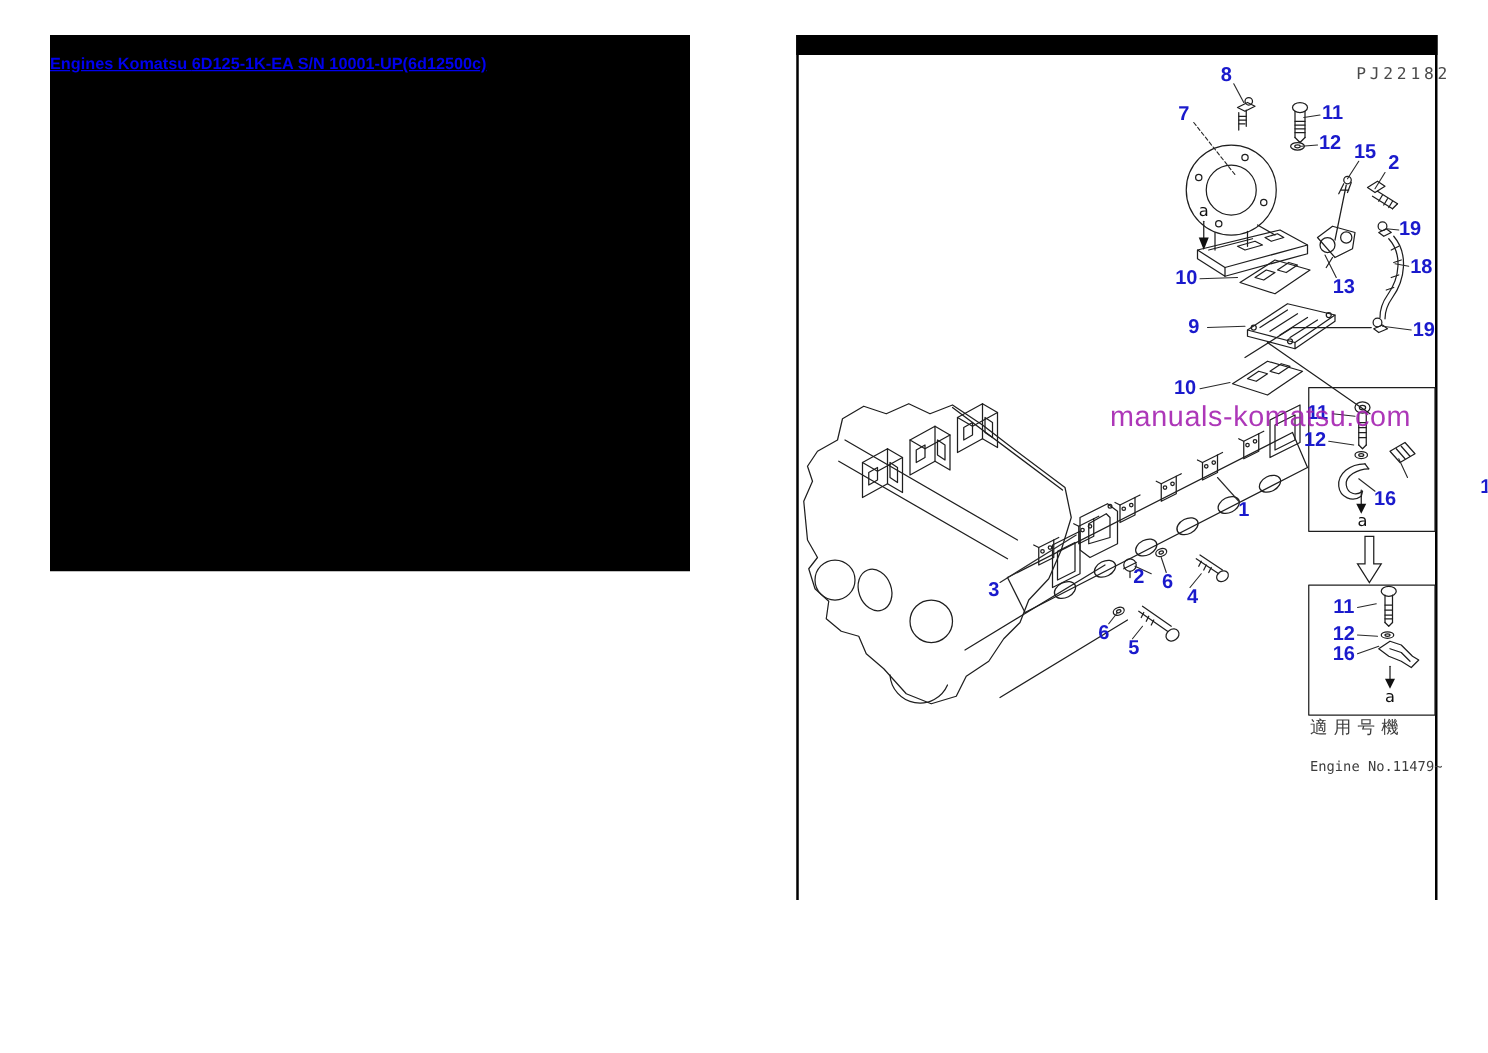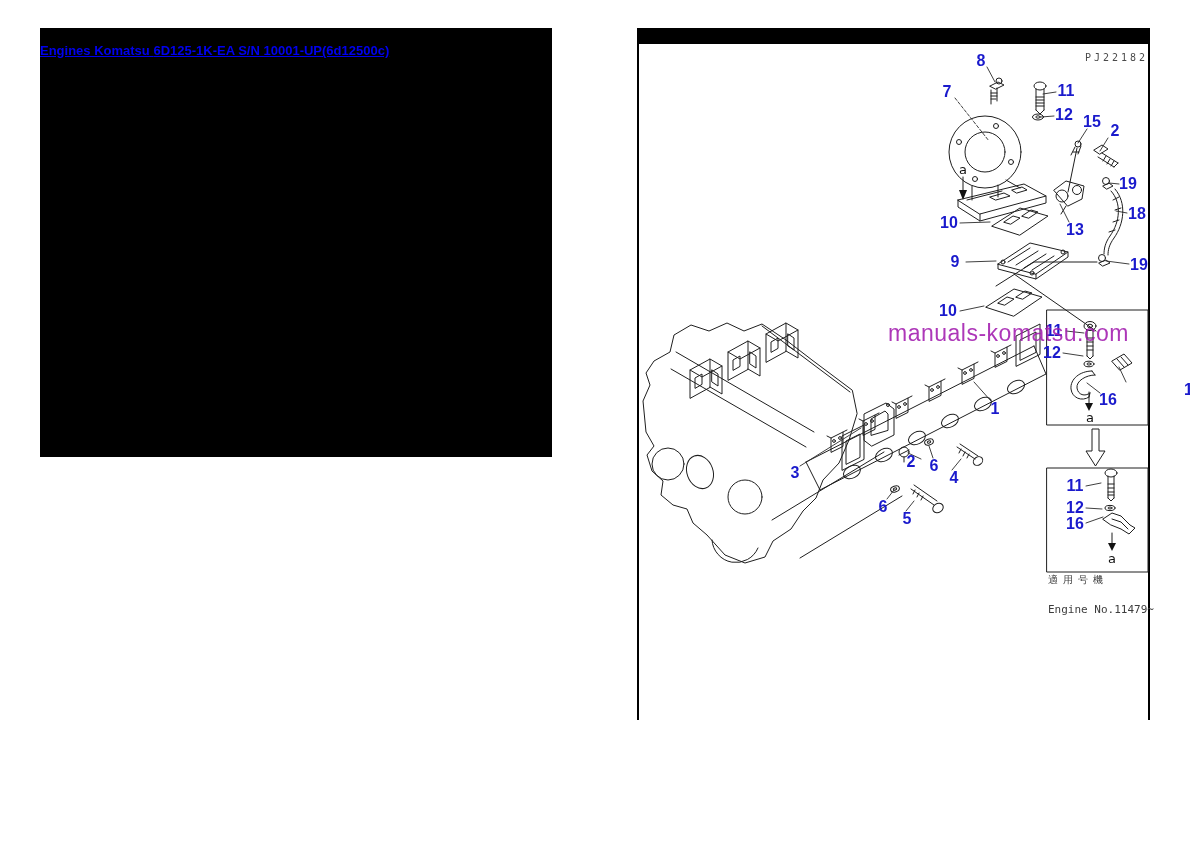--- a/index.html
+++ b/index.html
@@ -24,21 +24,21 @@
   
   .frame {
     left:637px; top:28px; width:513px; height:692px;
     border-left:2px solid #000; border-right:2px solid #000;
     box-sizing:border-box; background:#fff;
   }
   .frame-topbar { left:637px; top:28px; width:513px; height:16px; background:#000; z-index:3; }
 
   .plate-code {
     left:1085px; top:52px; z-index:4; color:#4a4a4a;
-    font-family:"DejaVu Sans Mono", monospace; font-size:10px;
+    font-family:"DejaVu Sans Mono", monospace; font-size:13px;
     letter-spacing:3px; white-space:nowrap;
   }
 
   .drawing { left:637px; top:28px; width:513px; height:692px; z-index:1; }
   .drawing path, .drawing circle, .drawing ellipse, .drawing rect, .drawing line {
     fill:none; stroke:#1f1f1f; stroke-width:1; stroke-linecap:round; stroke-linejoin:round;
   }
   .drawing .leader path { stroke:#2a2a2a; stroke-width:0.9; }
   .drawing .fillb { fill:#111; stroke:none; }
 
@@ -54,21 +54,21 @@
     font-family:"DejaVu Sans", sans-serif;
   }
 
   .watermark {
     left:888px; top:320px; z-index:6; color:#a21caf; opacity:0.88;
     font-size:23px; font-weight:400; letter-spacing:0.5px; white-space:nowrap;
   }
 
   .applicability { left:1048px; top:573px; z-index:4; color:#3d3d3d; white-space:nowrap; }
   .applicability .kanji {
-    font-size:10px; letter-spacing:5px; font-family:Liberation Mono, monospace; display:block;
+    font-size:14px; letter-spacing:5px; font-family:Liberation Mono, monospace; display:block;
   }
   .applicability .engno {
     font-size:11px; font-family:"DejaVu Sans Mono", monospace; display:block; margin-top:16px;
   }
 </style>
 </head>
 <body>
 
 <div class="abs black-panel"></div>
 

